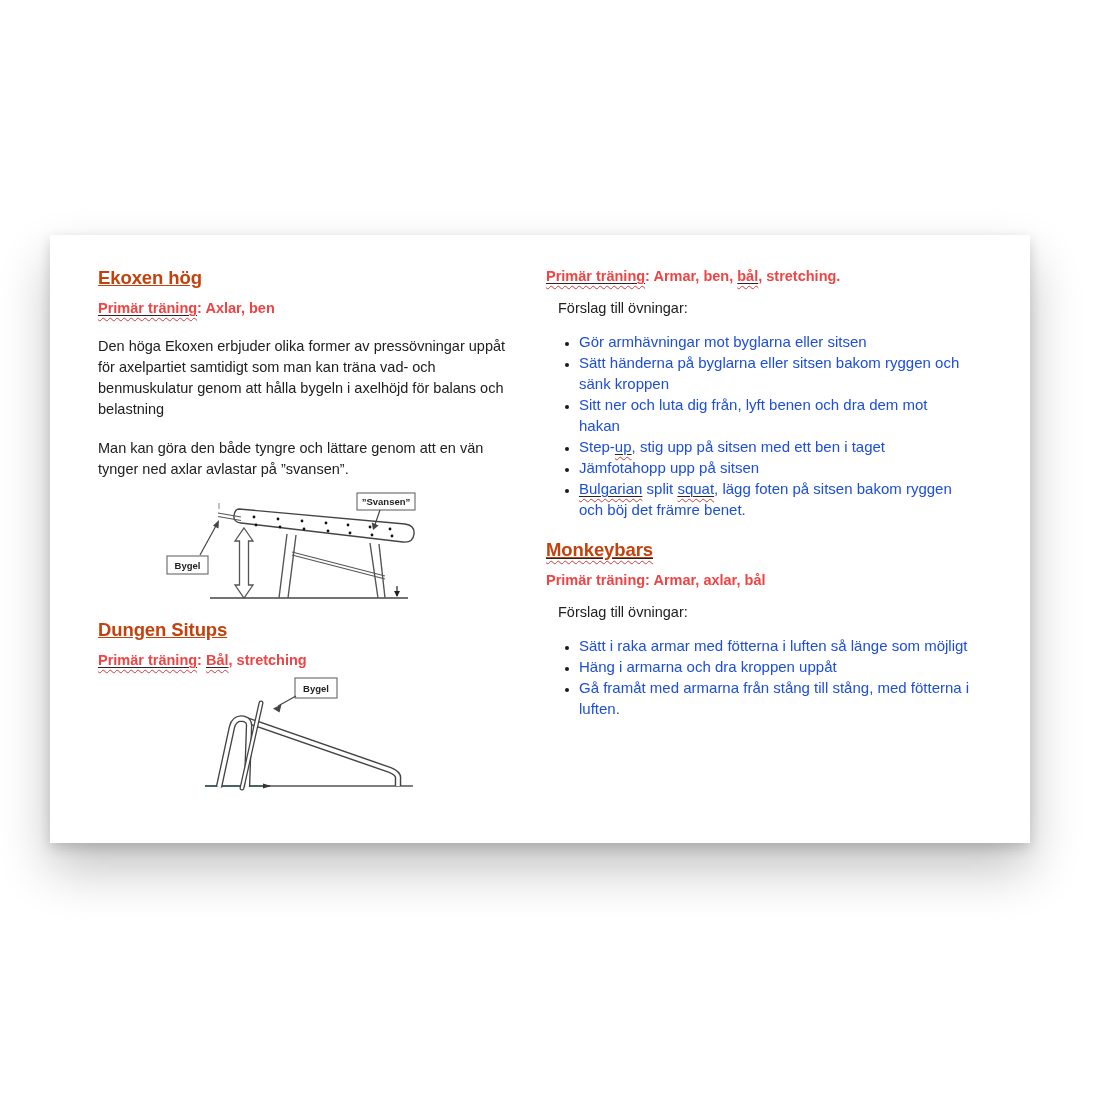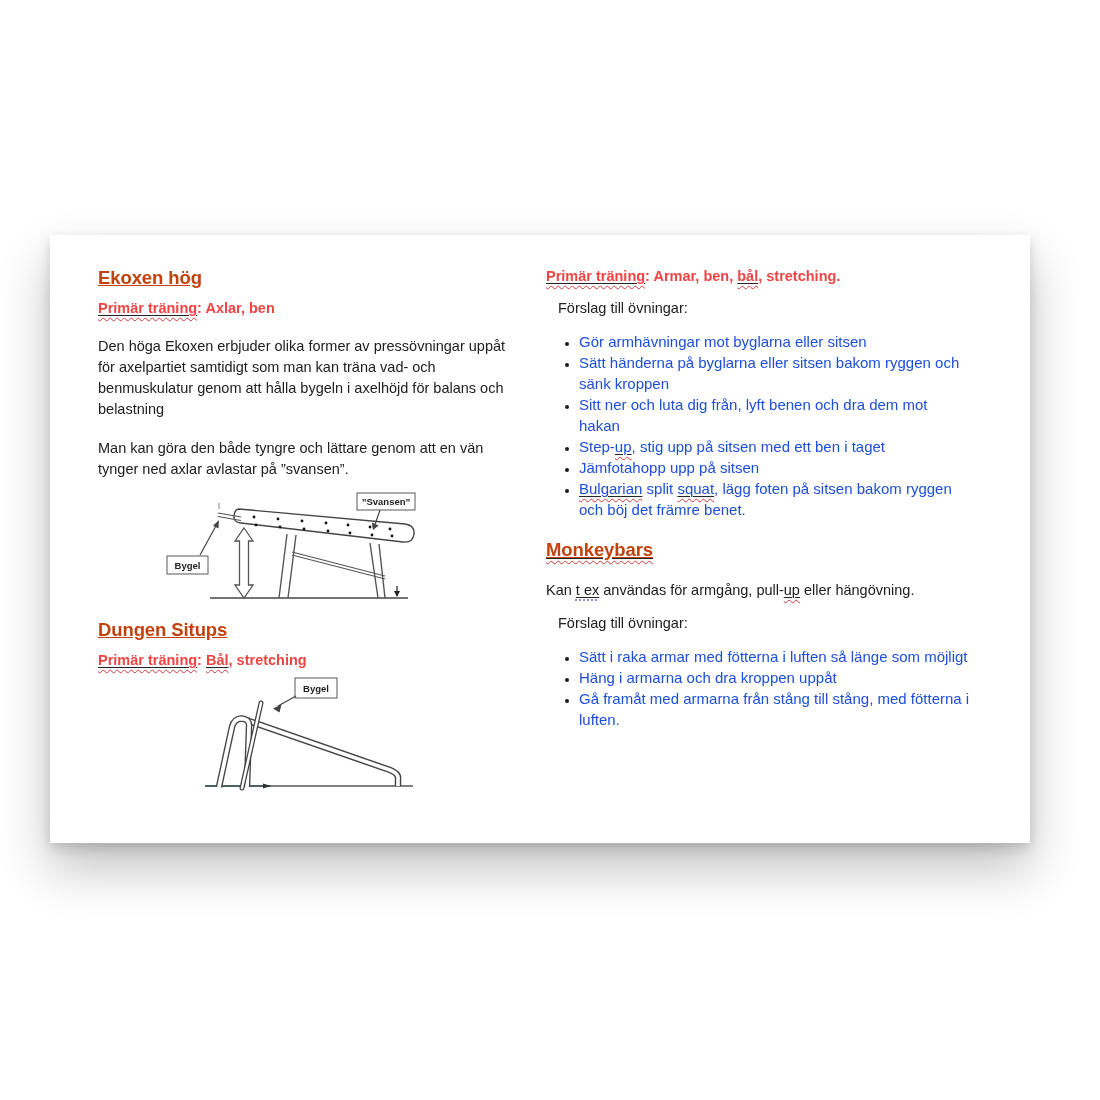--- a/index.html
+++ b/index.html
@@ -160,21 +160,21 @@
           <li>Sätt händerna på byglarna eller sitsen bakom ryggen och sänk kroppen</li>
           <li>Sitt ner och luta dig från, lyft benen och dra dem mot hakan</li>
           <li>Step-<span class="du"><span class="wr">up</span></span>, stig upp på sitsen med ett ben i taget</li>
           <li>Jämfotahopp upp på sitsen</li>
           <li><span class="du"><span class="wr">Bulgarian</span></span> split <span class="du"><span class="wr">squat</span></span>, lägg foten på sitsen bakom ryggen och böj det främre benet.</li>
         </ul>
     </section>
 
     <section>
       <h1 class="section-title mt18"><span class="du"><span class="wr">Monkeybars</span></span></h1>
-      <p class="body-text mb12">Kan <span class="du"><span class="wb">t ex</span></span> användas för armgång, pull-<span class="du"><span class="wr">up</span></span> eller hängövning.</p>
+      <p class="primar">Primär träning: Armar, axlar, bål</p>
       <p class="body-text lead">Förslag till övningar:</p>
       <ul class="bullets">
           <li>Sätt i raka armar med fötterna i luften så länge som möjligt</li>
           <li>Häng i armarna och dra kroppen uppåt</li>
           <li>Gå framåt med armarna från stång till stång, med fötterna i luften.</li>
         </ul>
     </section>
   </div>
 
 </div>

